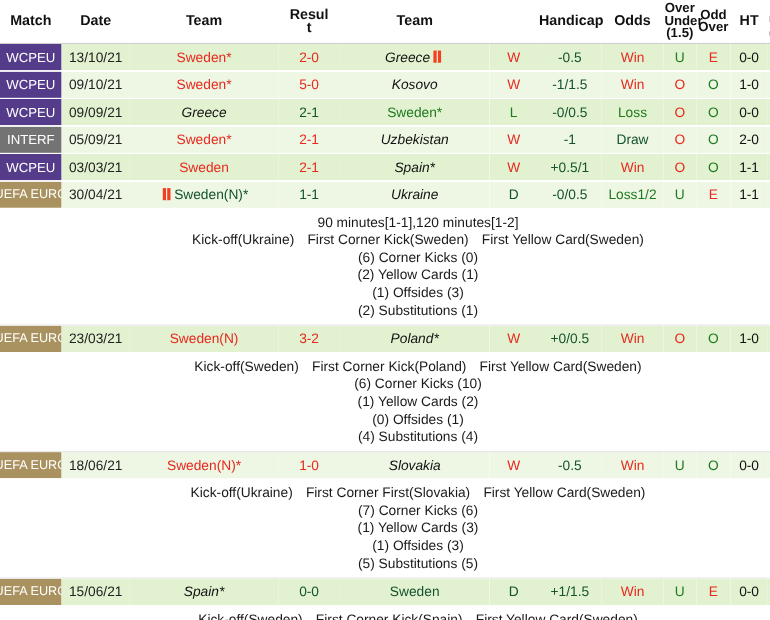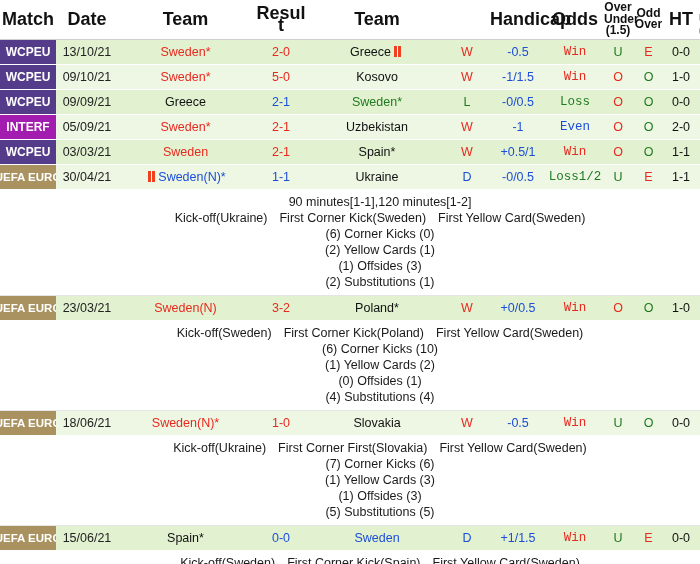--- a/index.html
+++ b/index.html
@@ -15,21 +15,21 @@
   table.matches {
     width: 700px;
     border-collapse: collapse;
     table-layout: fixed;
   }
 
   
   thead th {
     background: #ffffff;
     color: #111111;
-    font-size: 18px;
+    font-size: 13px;
     font-weight: bold;
     text-align: center;
     vertical-align: middle;
     padding: 2px 1px;
     height: 36px;
     line-height: 12px;
     border-bottom: 1px solid #cfcfcf;
   }
   .hdr-small { font-size: 12px; line-height: 11.5px; }
 
@@ -54,46 +54,46 @@
     border-bottom: 1px solid #ffffff;
   }
   .badge {
     display: flex;
     align-items: center;
     justify-content: center;
     width: 100%;
     height: 100%;
     min-height: 24px;
     color: #ffffff;
-    font-weight: bold;
+    font-weight: normal;
     font-size: 12px;
     line-height: 12px;
     letter-spacing: 0px;
     text-align: center;
     padding: 1px 0;
   }
   .badge.two-line { font-size: 11.5px; line-height: 12px; }
 
   td.date   { width: 62px; font-size: 11.5px; color: #222222; }
   td.teamh  { width: 135px; }
   td.result { width: 56px; }
   td.teama  { width: 136px; }
   td.wl     { width: 44px; font-weight: normal; }
   td.hcap   { width: 58px; }
-  td.odds   { width: 56px; font-family: Liberation Mono, monospace; }
+  td.odds   { width: 56px; }
   td.ou25   { width: 30px; }
   td.oe     { width: 31px; }
   td.ht     { width: 34px; color: #111111; }
   td.ou075  { width: 32px; }
 
   
   .c-red   { color: #e8291f; }
-  .c-blue  { color: #1d4ed8; }
+  .c-blue  { color: #14532d; }
   .c-green { color: #1f7a1f; }
-  .c-dark  { color: #111111; }
+  .c-dark  { color: #111111; font-style: italic; }
 
   
   .card-icon {
     display: inline-block;
     width: 7px; height: 11px;
     background: #f04020;
     border: 0;
     vertical-align: -1px;
     position: relative;
     margin: 0 3px;
@@ -215,29 +215,29 @@
           <td class="wl c-green">L</td>
           <td class="hcap c-blue">-0/0.5</td>
           <td class="odds c-green">Loss</td>
           <td class="ou25 c-red">O</td>
           <td class="oe c-green">O</td>
           <td class="ht">0-0</td>
           <td class="ou075 c-green">U</td>
         </tr>
         <tr class="match-row alt">
           <td class="league">
-            <div class="badge" style="background: #a21caf;">INTERF</div>
+            <div class="badge" style="background: #737373;">INTERF</div>
           </td>
           <td class="date">05/09/21</td>
           <td class="teamh c-red">Sweden*</td>
           <td class="result c-red">2-1</td>
           <td class="teama c-dark">Uzbekistan</td>
           <td class="wl c-red">W</td>
           <td class="hcap c-blue">-1</td>
-          <td class="odds c-blue">Even</td>
+          <td class="odds c-blue">Draw</td>
           <td class="ou25 c-red">O</td>
           <td class="oe c-green">O</td>
           <td class="ht">2-0</td>
           <td class="ou075 c-red">O</td>
         </tr>
         <tr class="match-row">
           <td class="league">
             <div class="badge" style="background: rgb(85, 60, 139);">WCPEU</div>
           </td>
           <td class="date">03/03/21</td>

